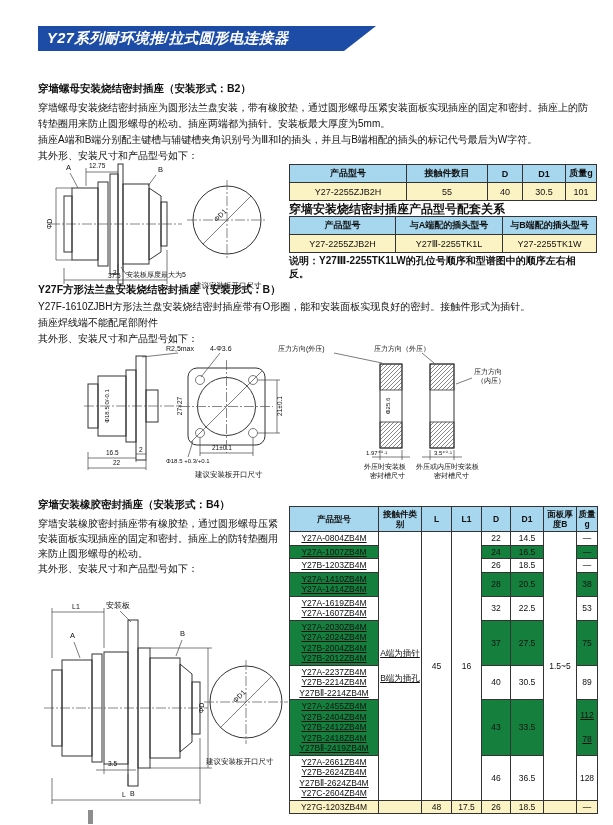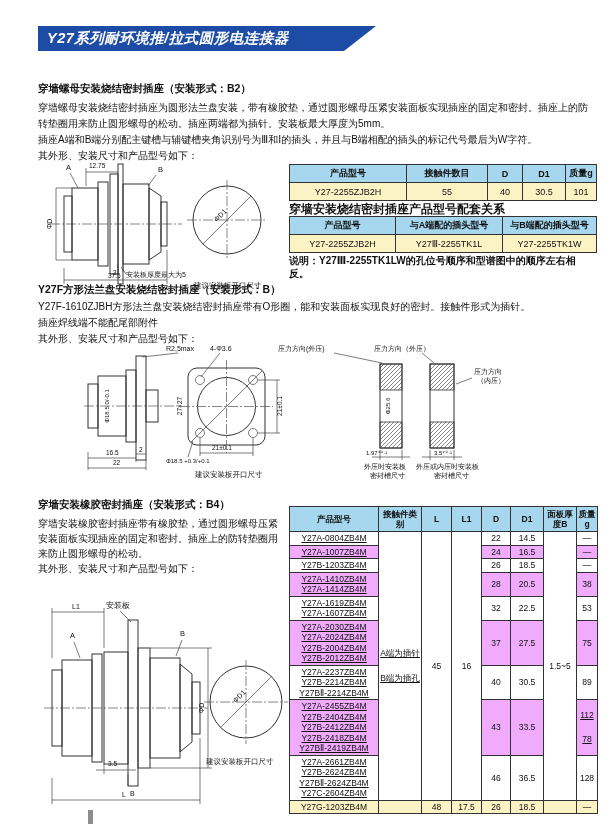--- a/index.html
+++ b/index.html
@@ -17,21 +17,21 @@
   .t1{position:absolute;left:289px;top:164px;width:308px;font-size:9px;}
   .t1 th{height:15px;} .t1 td{height:15px;background:#fcf3c4;}
   .t2{position:absolute;left:289px;top:216px;width:308px;font-size:9px;}
   .t2 th{height:15px;} .t2 td{height:15px;background:#fcf3c4;}
   .subhead{position:absolute;left:289px;top:201px;font-size:12px;font-weight:bold;}
   .note{position:absolute;left:289px;top:254px;width:302px;font-size:10px;font-weight:bold;line-height:13px;}
   .bt{position:absolute;left:289px;top:506px;width:309px;font-size:8.5px;}
   .bt th{padding:2px 1px;line-height:10px;}
   .bt td{padding:1px 1px;line-height:10px;}
   .bt td div{line-height:10.5px;text-decoration:underline;}
-  .bt tr.y td.band{background:#f0abfc;}
+  .bt tr.y td.band{background:#15803d;}
   .bt tr.full td{background:#fcf3c4;}
   .gap{height:14px;}
   svg{position:absolute;overflow:visible;}
   svg text{font-family:"Liberation Sans","DejaVu Sans",sans-serif;fill:#111;}
   .ln{stroke:#333;stroke-width:1;fill:none;}
   .thin{stroke:#444;stroke-width:0.7;fill:none;}
   .cl{stroke:#555;stroke-width:0.7;fill:none;stroke-dasharray:10 2 2 2;}
   .pagemark{position:absolute;left:88px;top:810px;width:5px;height:14px;background:#8d8d8d;}
 </style>
 </head>

